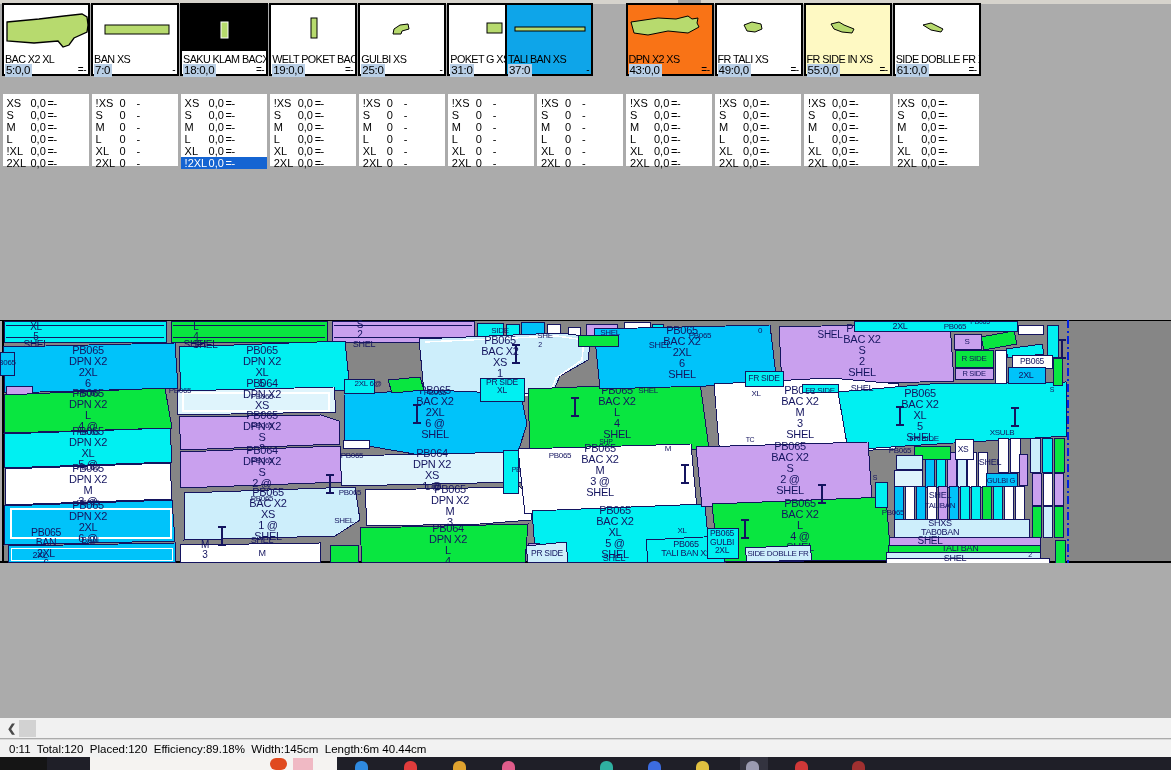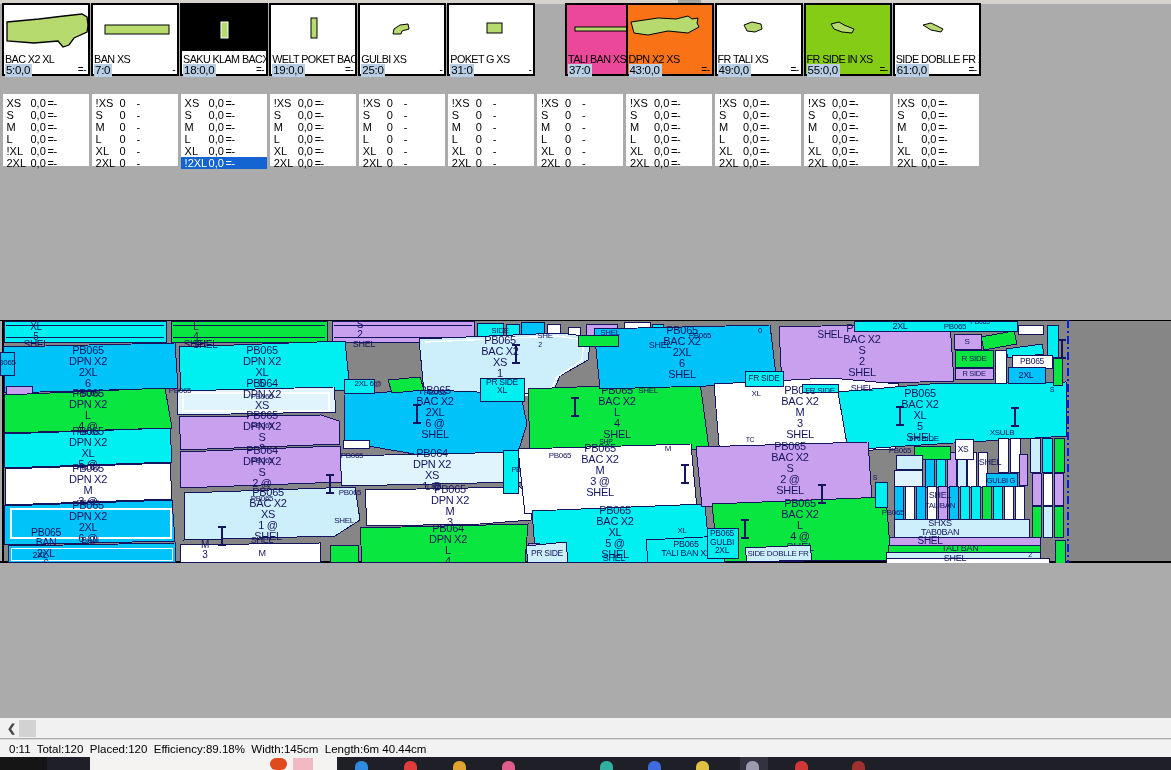--- a/index.html
+++ b/index.html
@@ -59,42 +59,42 @@
     <div class="cname">GULBI XS</div>
     <div class="cval"><span class="cvalhl">25:0</span><span class="csym">-</span></div>
   </div>
 <div class="card" style="left:447.3px;width:88.1px;background:#fff">
     <div class="thumb" style="background:transparent"><svg width="85" height="46">
         <rect x="38" y="18" width="15" height="10" fill="#b7da6e" stroke="#000" stroke-width="1"></rect>
       </svg></div>
     <div class="cname">POKET G XS</div>
     <div class="cval"><span class="cvalhl">31:0</span><span class="csym">-</span></div>
   </div>
-<div class="card" style="left:565px;width:88.1px;background:#ec4899">
+<div class="card" style="left:505px;width:88.1px;background:#0ea5e9">
     <div class="thumb" style="background:transparent"><svg width="85" height="46">
         <rect x="8" y="22" width="70" height="4" fill="#b7da6e" stroke="#000" stroke-width="1"></rect>
       </svg></div>
     <div class="cname">TALI BAN XS</div>
     <div class="cval"><span class="cvalhl">37:0</span><span class="csym">-</span></div>
   </div>
 <div class="card" style="left:625.5px;width:88.1px;background:#f97316">
     <div class="thumb" style="background:transparent"><svg width="85" height="46">
         <polygon points="3,17 30,13 48,14 60,11 64,14 70,13 69,18 71,22 60,28 40,26 20,30 6,28" fill="#b7da6e" stroke="#000" stroke-width="1"></polygon>
       </svg></div>
     <div class="cname">DPN X2 XS</div>
     <div class="cval"><span class="cvalhl">43:0,0</span><span class="csym">=-</span></div>
   </div>
 <div class="card" style="left:714.6px;width:88.1px;background:#fff">
     <div class="thumb" style="background:transparent"><svg width="85" height="46">
         <polygon points="27,20 35,17 44,19 45,24 38,27 30,26" fill="#b7da6e" stroke="#000" stroke-width="1"></polygon>
       </svg></div>
     <div class="cname">FR TALI XS</div>
     <div class="cval"><span class="cvalhl">49:0,0</span><span class="csym">=-</span></div>
   </div>
-<div class="card" style="left:803.6px;width:88.1px;background:#84cc16">
+<div class="card" style="left:803.6px;width:88.1px;background:#fef9c3">
     <div class="thumb" style="background:transparent"><svg width="85" height="46">
         <polygon points="25,19 33,17 38,20 48,24 46,28 36,27 28,24" fill="#b7da6e" stroke="#000" stroke-width="1"></polygon>
       </svg></div>
     <div class="cname">FR SIDE IN XS</div>
     <div class="cval"><span class="cvalhl">55:0,0</span><span class="csym">=-</span></div>
   </div>
 <div class="card" style="left:892.7px;width:88.1px;background:#fff">
     <div class="thumb" style="background:transparent"><svg width="85" height="46">
         <polygon points="28,20 36,18 42,21 48,24 46,27 36,25" fill="#b7da6e" stroke="#000" stroke-width="1"></polygon>
       </svg></div>

